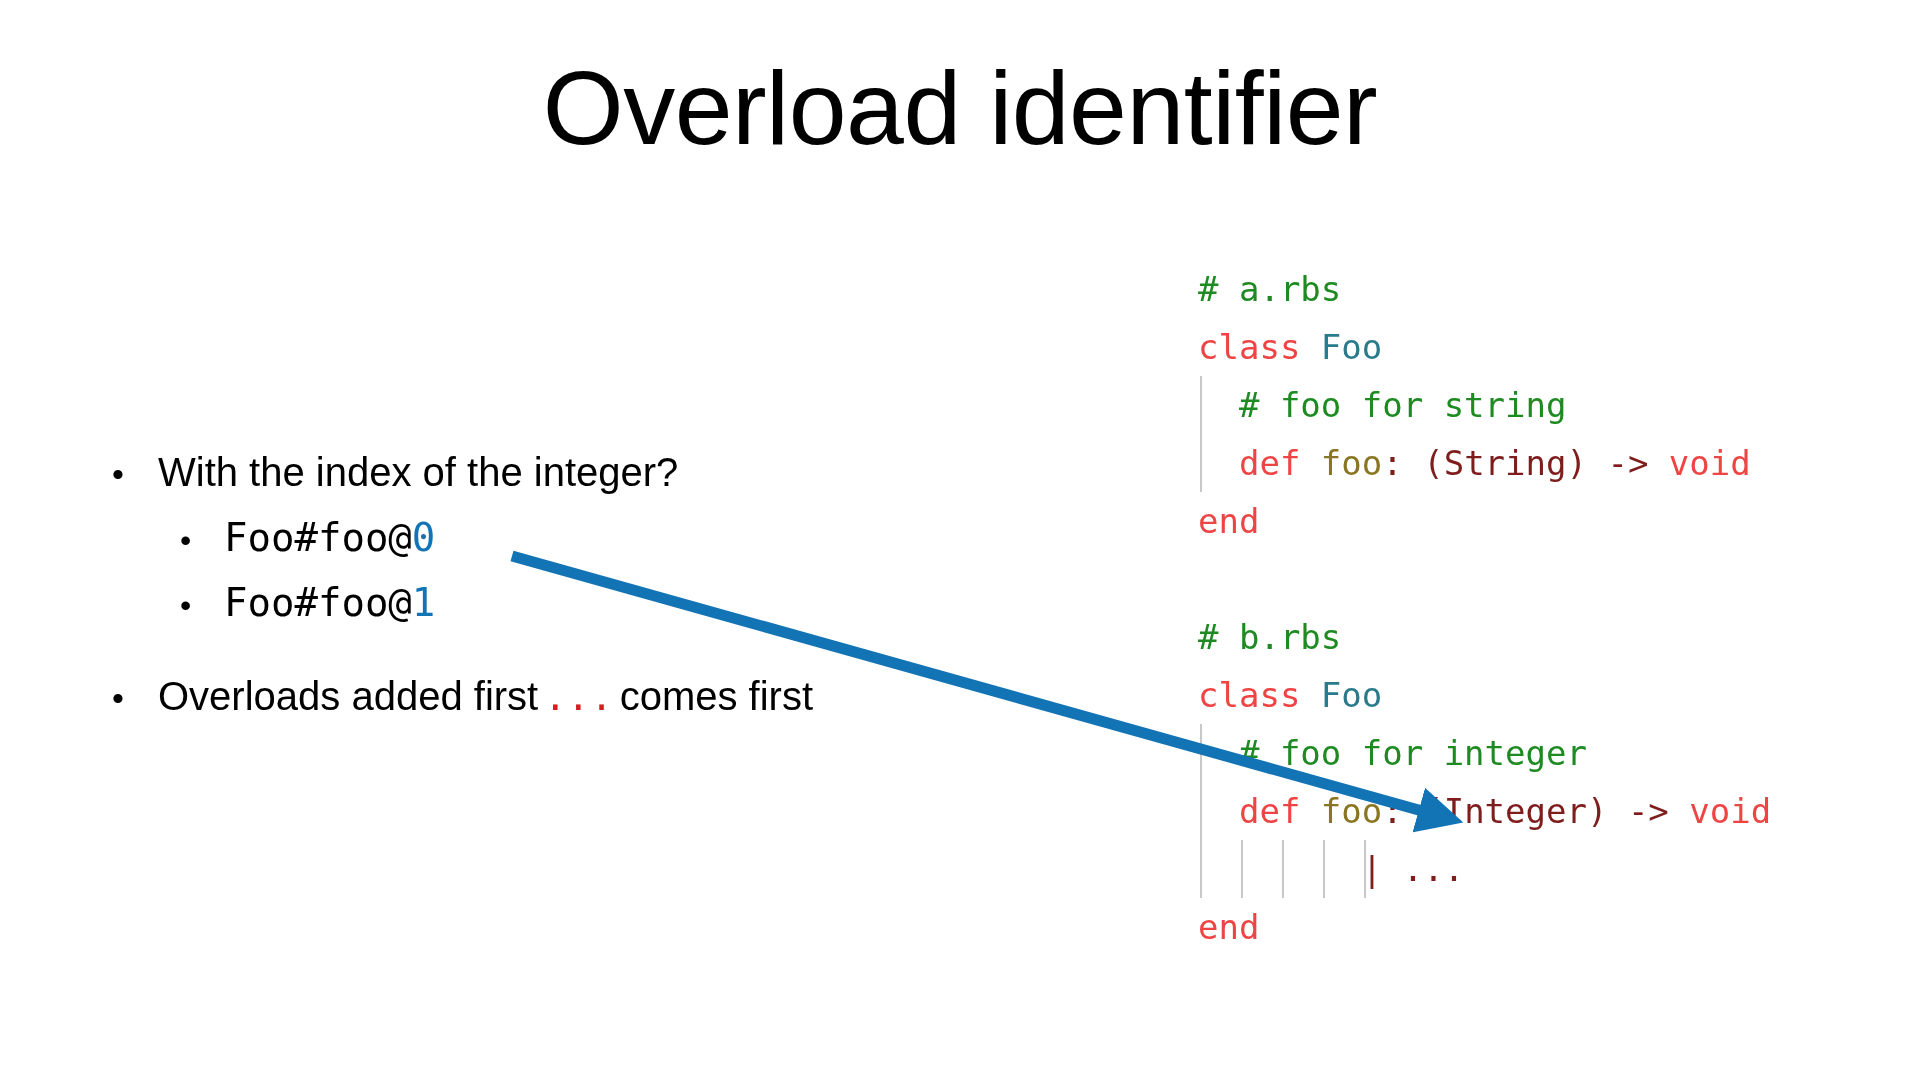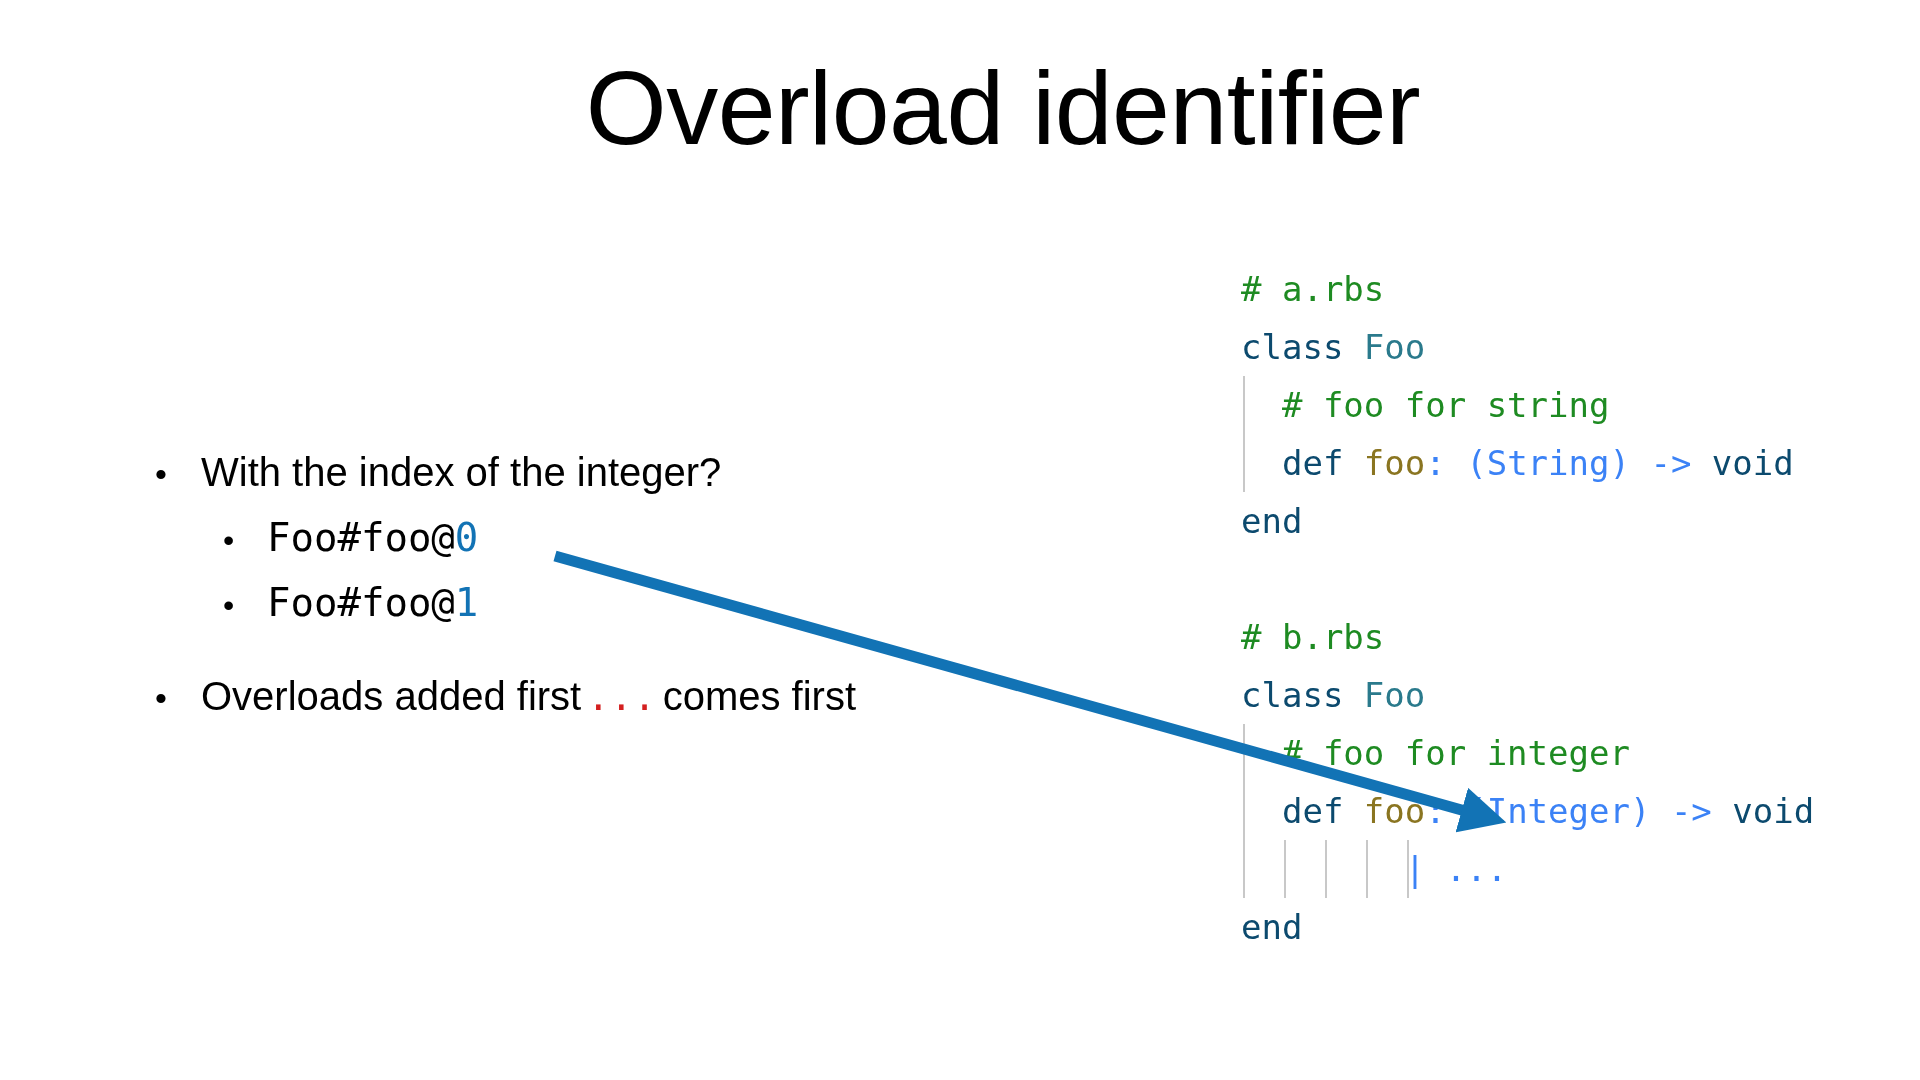--- a/index.html
+++ b/index.html
@@ -13,21 +13,20 @@
     overflow: hidden;
     font-family: "Liberation Sans", sans-serif;
     color: #000000;
     position: relative;
   }
 
   #slide {
     position: absolute;
     inset: 0;
     background: #ffffff;
-    margin-left: 43px;
   }
 
   
   #slide-title {
     position: absolute;
     top: 50px;
     left: 0;
     width: 1920px;
     text-align: center;
     font-size: 104px;
@@ -95,24 +94,24 @@
     width: 700px;
     font-family: "DejaVu Sans Mono", "Liberation Mono", monospace;
     font-size: 34px;
     line-height: 58px;
     white-space: pre;
   }
   .code-block { position: relative; }
   .code-line { position: relative; height: 58px; white-space: pre; }
 
   .tok-comment  { color: #1e8b22; }
-  .tok-keyword  { color: #0c4a6e; }
+  .tok-keyword  { color: #ef4444; }
   .tok-const    { color: #2a7a8c; }
   .tok-method   { color: #8a7521; }
-  .tok-plain    { color: #3b82f6; }
+  .tok-plain    { color: #7f1d1d; }
 
   .guides {
     position: absolute;
     left: 0;
     top: 0;
     height: 100%;
     pointer-events: none;
   }
   .guide {
     position: absolute;

